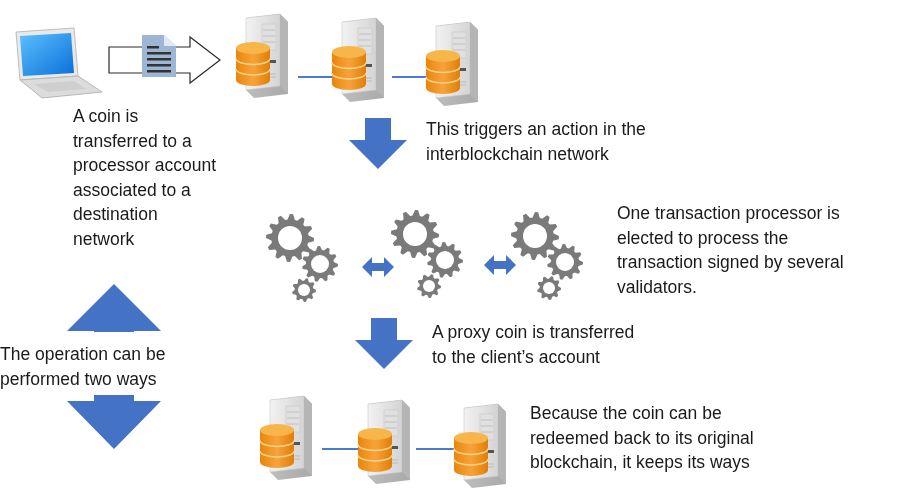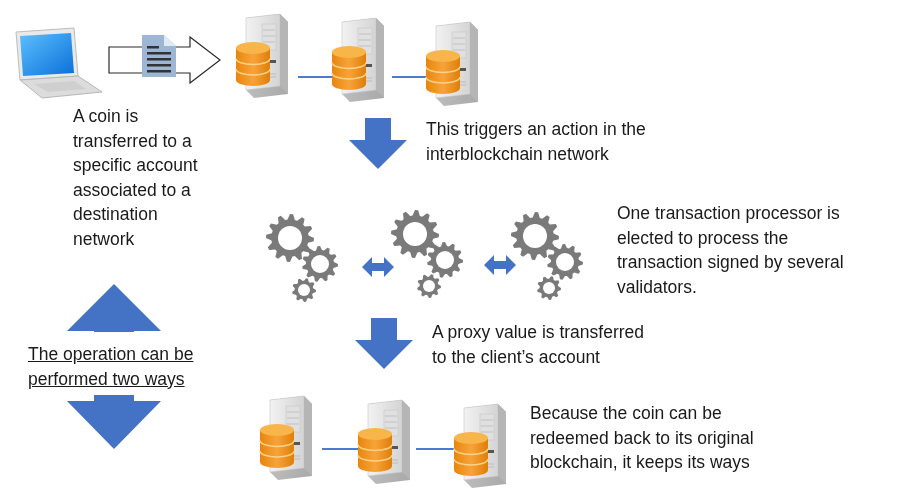--- a/index.html
+++ b/index.html
@@ -86,21 +86,21 @@
     <line x1="62" y1="65" x2="100" y2="65" stroke="#4a7bd0" stroke-width="2"></line>
     <line x1="156" y1="65" x2="192" y2="65" stroke="#4a7bd0" stroke-width="2"></line>
     <use href="#server" x="0" y="2"></use>
     <use href="#server" x="96" y="6"></use>
     <use href="#server" x="190" y="10"></use>
   </svg>
 </div>
 
 <div class="abs txt" style="left:73px;top:104px;">A coin is
 transferred to a
-specific account
+processor account
 associated to a
 destination
 network</div>
 
 <div class="abs" style="left:348px;top:118px;">
   <svg width="60" height="52" viewBox="0 0 60 52">
     <polygon points="17,0 43,0 43,22 59,22 30,51 1,22 17,22" fill="#4472c4"></polygon>
   </svg>
 </div>
 <div class="abs txt" style="left:426px;top:117px;">This triggers an action in the
@@ -152,29 +152,29 @@
 <div class="abs txt" style="left:617px;top:201px;">One transaction processor is
 elected to process the
 transaction signed by several
 validators.</div>
 
 <div class="abs" style="left:354px;top:318px;">
   <svg width="60" height="52" viewBox="0 0 60 52">
     <polygon points="17,0 43,0 43,22 59,22 30,51 1,22 17,22" fill="#4472c4"></polygon>
   </svg>
 </div>
-<div class="abs txt" style="left:432px;top:320px;">A proxy value is transferred
+<div class="abs txt" style="left:432px;top:320px;">A proxy coin is transferred
 to the client’s account</div>
 
 <div class="abs" style="left:66px;top:283px;">
   <svg width="96" height="50" viewBox="0 0 96 50">
     <polygon points="48,1 95,48 68,48 68,49 28,49 28,48 1,48" fill="#4472c4"></polygon>
   </svg>
 </div>
-<div class="abs txt" style="left:28px;top:342px;text-decoration:underline;">The operation can be
+<div class="abs txt" style="left:0;top:342px;">The operation can be
 performed two ways</div>
 <div class="abs" style="left:66px;top:395px;">
   <svg width="96" height="56" viewBox="0 0 96 56">
     <polygon points="28,0 68,0 68,6 95,6 48,54 1,6 28,6" fill="#4472c4"></polygon>
   </svg>
 </div>
 
 <div class="abs" style="left:260px;top:394px;">
   <svg width="270" height="92" viewBox="0 0 270 92">
     <line x1="62" y1="55" x2="104" y2="55" stroke="#4a7bd0" stroke-width="2"></line>

